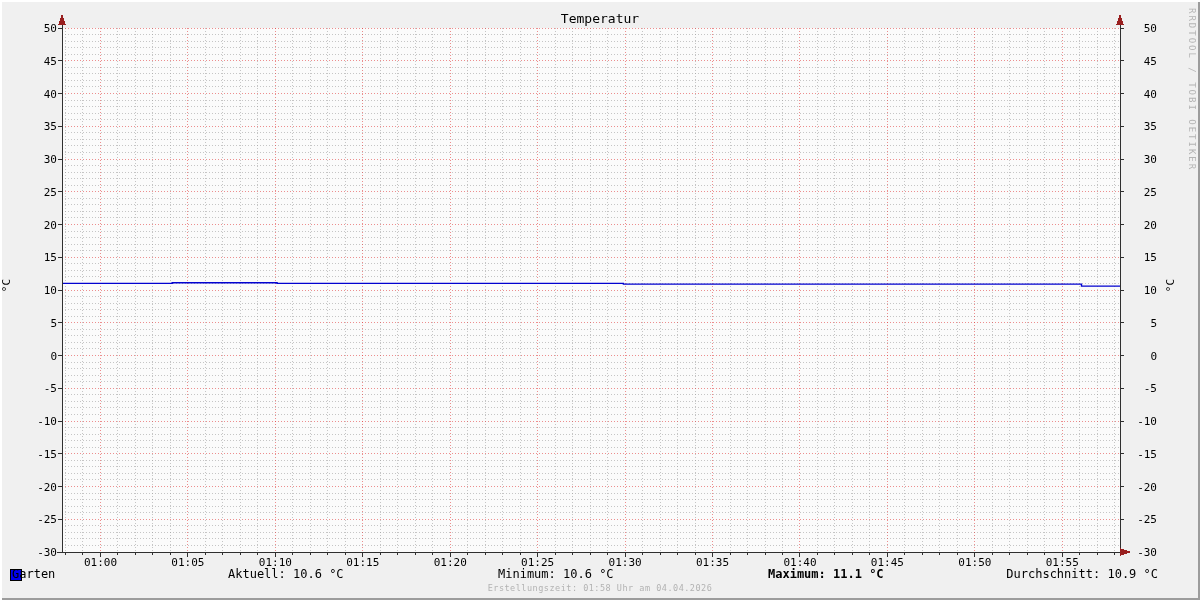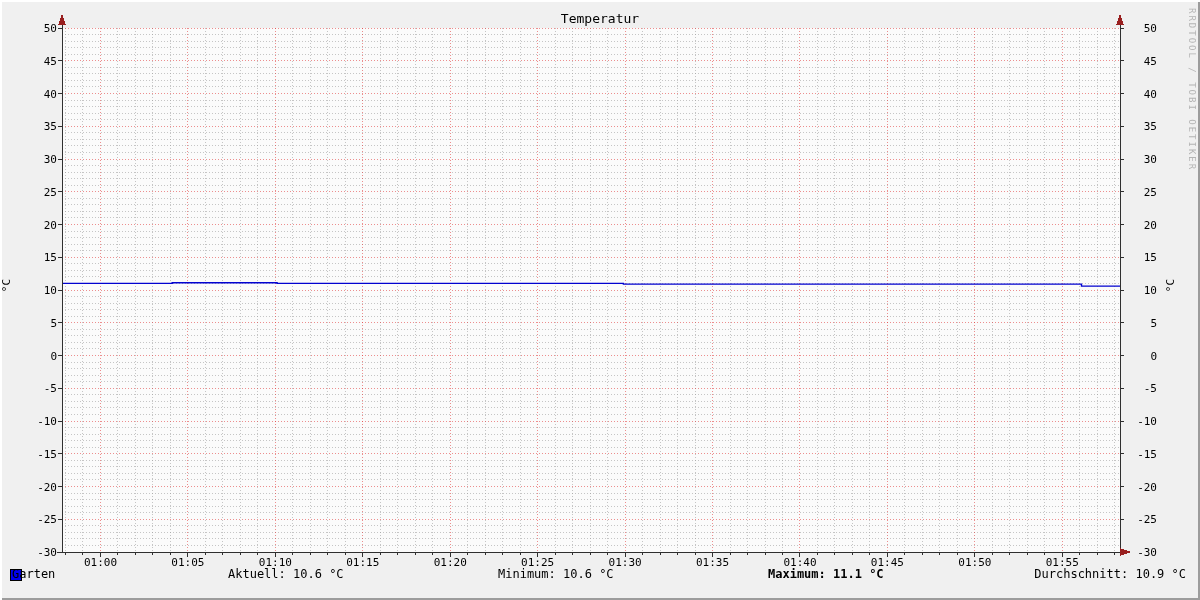--- a/index.html
+++ b/index.html
@@ -24,21 +24,21 @@
   .ylab-right{left:1164px;top:279px;transform:rotate(-90deg);}
   .legend-swatch{
     position:absolute;left:10px;top:569px;width:10px;height:10px;
     border:1px solid #000;
   }
   .legend-item{position:absolute;top:567px;font-size:12px;white-space:nowrap;}
   .li-series{left:12px;}
   .li-aktuell{left:228px;}
   .li-minimum{left:498px;}
   .li-maximum{left:768px;font-weight:bold;}
-  .li-durchschnitt{right:14px;}
+  .li-durchschnitt{right:42px;}
   .footer{
     position:absolute;top:583px;left:0;width:100%;text-align:center;
     font-size:8.5px;color:#b2b2b2;letter-spacing:0.5px;
   }
 </style>
 </head>
 <body>
 
 <div class="graph">
 
@@ -353,14 +353,15 @@
   <div class="ylab ylab-left">°C</div>
   <div class="ylab ylab-right">°C</div>
 
   <span class="legend-swatch" style="background: rgb(0, 0, 240);"></span>
   <span class="legend-item li-series">Garten</span>
   <span class="legend-item li-aktuell">Aktuell: 10.6 °C</span>
   <span class="legend-item li-minimum">Minimum: 10.6 °C</span>
   <span class="legend-item li-maximum">Maximum: 11.1 °C</span>
   <span class="legend-item li-durchschnitt">Durchschnitt: 10.9 °C</span>
 
+  <div class="footer">Erstellungszeit: 01:58 Uhr am 04.04.2026</div>
 
 </div>
 
 </body></html>

